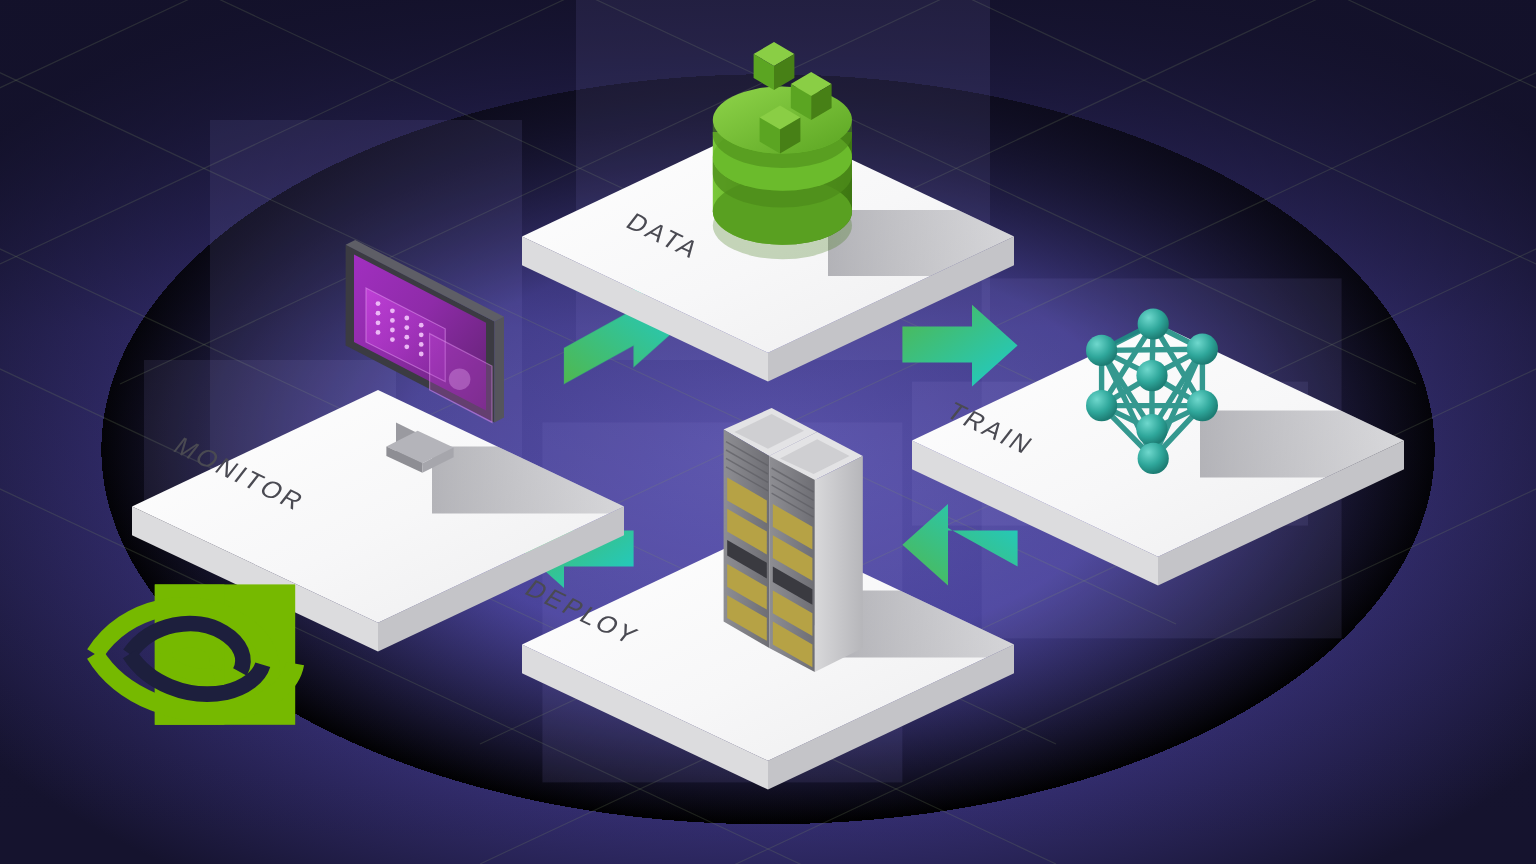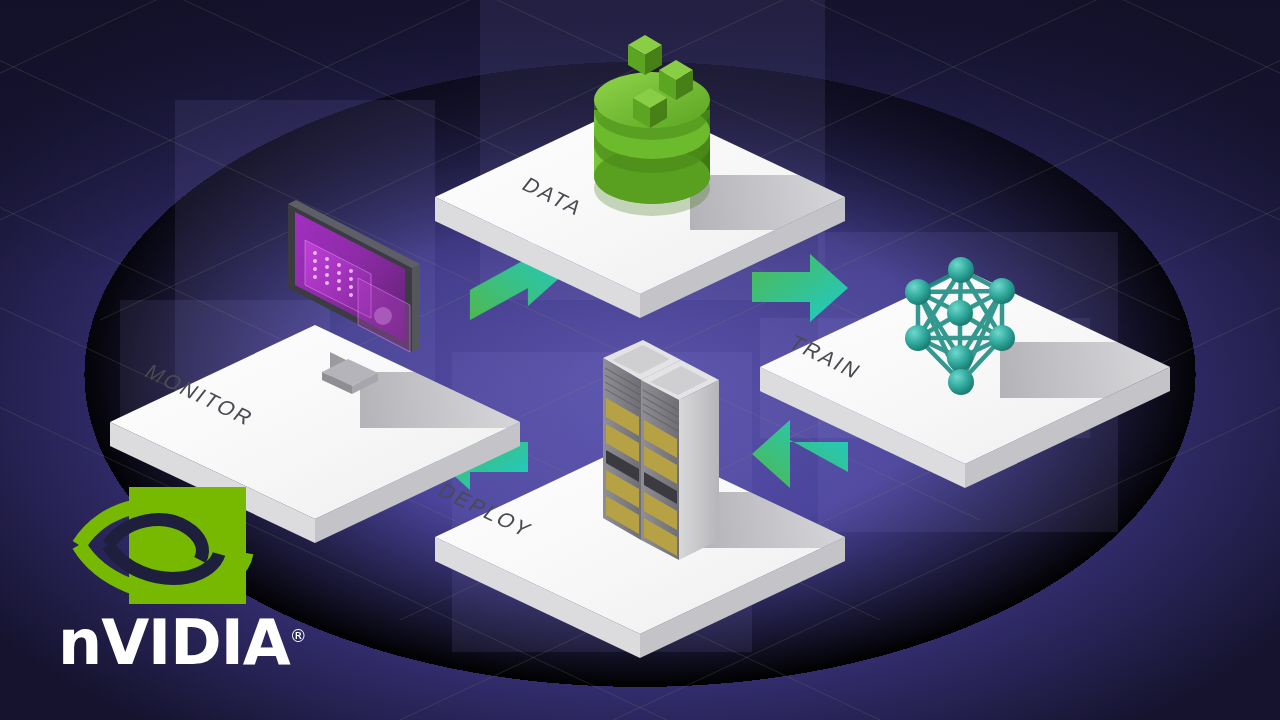--- a/index.html
+++ b/index.html
@@ -364,17 +364,14 @@
       </g>
       <path d="M79,545 C100,580 150,601 196,592 C225,586 243,570 246,553" fill="none" stroke="#76b900" stroke-width="15"></path>
       <path d="M108,545 C126,519 163,513 186,527 C201,536 206,549 200,560" fill="none" stroke="#1d1f3d" stroke-width="13"></path>
       <path d="M108,545 C123,569 156,583 188,577 C205,573 216,564 219,554" fill="none" stroke="#1d1f3d" stroke-width="13"></path>
       <path d="M134,545 C145,533 163,531 174,539 C180,544 182,550 179,556" fill="none" stroke="#76b900" stroke-width="11"></path>
       <path d="M134,545 C143,558 161,565 178,562" fill="none" stroke="#76b900" stroke-width="11"></path>
       <rect x="187" y="487" width="59" height="117" fill="#76b900" opacity="0"></rect>
     </g>
   </svg>
 
-  <div class="nv-wordmark">
-    <span>nVIDIA</span><span class="reg">®</span>
-  </div>
 
 </div>
 
 </body></html>

